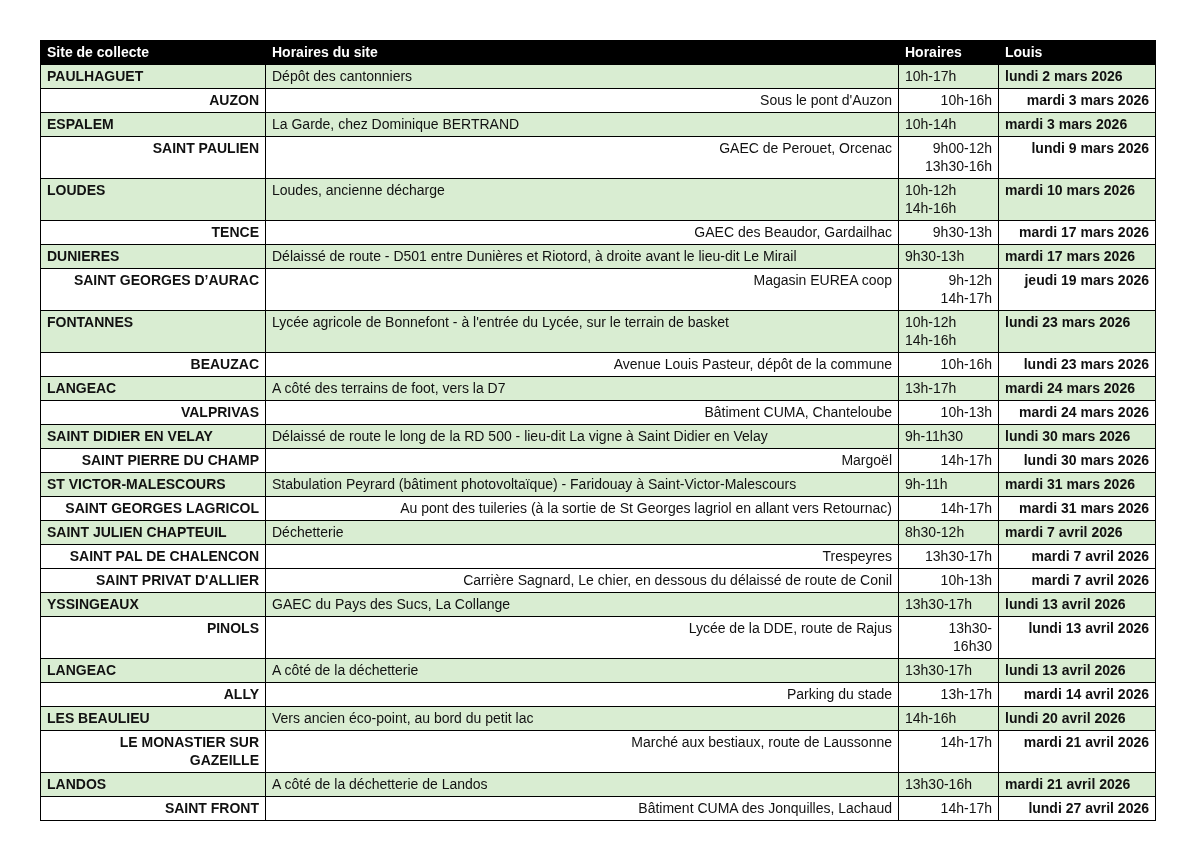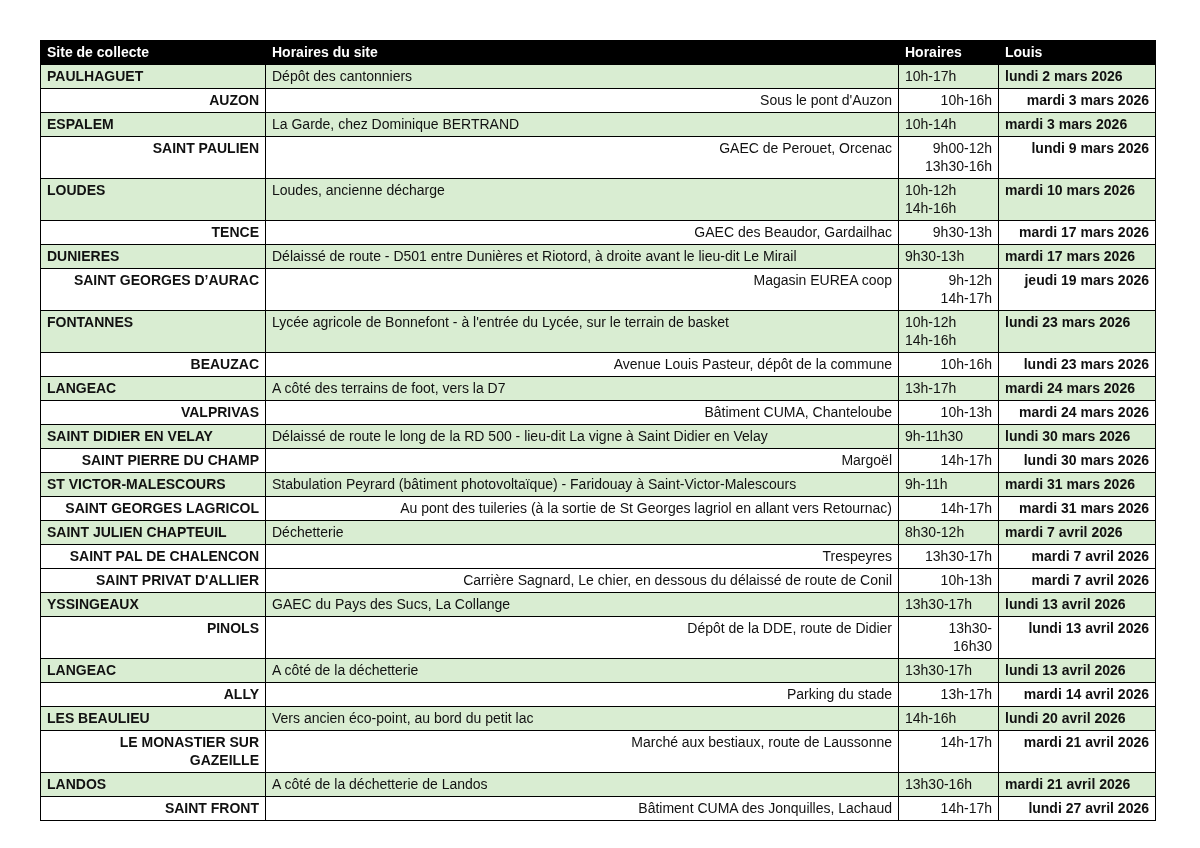--- a/index.html
+++ b/index.html
@@ -231,21 +231,21 @@
           <tr class="green single">
             <td class="site-cell">YSSINGEAUX</td>
             <td class="address-cell">GAEC du Pays des Sucs, La Collange</td>
             <td class="hours-cell">
               <div>13h30-17h</div>
             </td>
             <td class="date-cell">lundi 13 avril 2026</td>
           </tr>
           <tr class="white">
             <td class="site-cell">PINOLS</td>
-            <td class="address-cell">Dépôt de la DDE, route de Didier</td>
+            <td class="address-cell">Lycée de la DDE, route de Rajus</td>
             <td class="hours-cell">
               <div>13h30-</div>
               <div>16h30</div>
             </td>
             <td class="date-cell">lundi 13 avril 2026</td>
           </tr>
           <tr class="green single">
             <td class="site-cell">LANGEAC</td>
             <td class="address-cell">A côté de la déchetterie</td>
             <td class="hours-cell">

